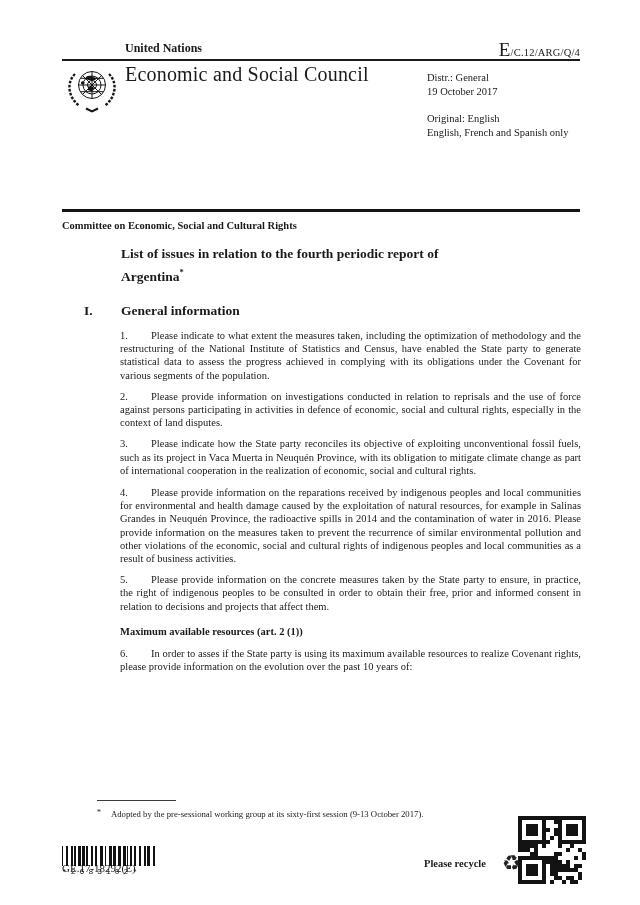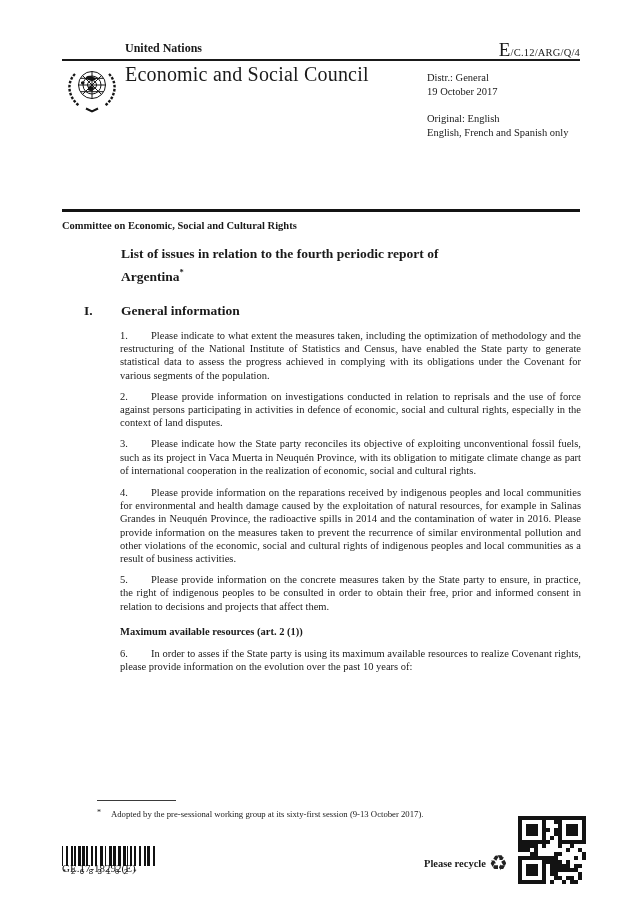--- a/index.html
+++ b/index.html
@@ -39,21 +39,21 @@
   .footnote{left:97px;top:807px;width:420px;font-size:8.7px;line-height:11px;}
   .footnote .fn-marker{display:inline-block;width:14px;text-align:left;vertical-align:2px;font-size:8px;}
 
   
   .ge-number{left:62px;top:853px;font-size:11px;margin-top:9px;}
   .barcode{left:62px;top:846px;width:96px;}
   .barcode .bars{height:20px;font-size:0;white-space:nowrap;}
   .barcode .bars i{display:inline-block;height:100%;background:#111;}
   .barcode .bars s{display:inline-block;height:100%;}
   .barcode-text{font-family:"Liberation Mono","DejaVu Sans Mono",monospace;font-size:8px;letter-spacing:4px;margin-top:1px;}
-  .recycle{left:424px;top:853px;display:flex;align-items:center;gap:3px;}
+  .recycle{left:424px;top:853px;display:flex;align-items:center;gap:16px;}
   .recycle-label{font-weight:bold;font-size:10.5px;}
   .recycle-glyph{font-family:"DejaVu Sans",sans-serif;font-size:21px;line-height:21px;color:#222;}
   .qr{left:518px;top:816px;width:68px;height:68px;}
   .qr b{position:absolute;width:4px;height:4px;background:#131313;}
 </style>
 </head>
 <body>
 
 <div class="abs un-label">United Nations</div>
 

